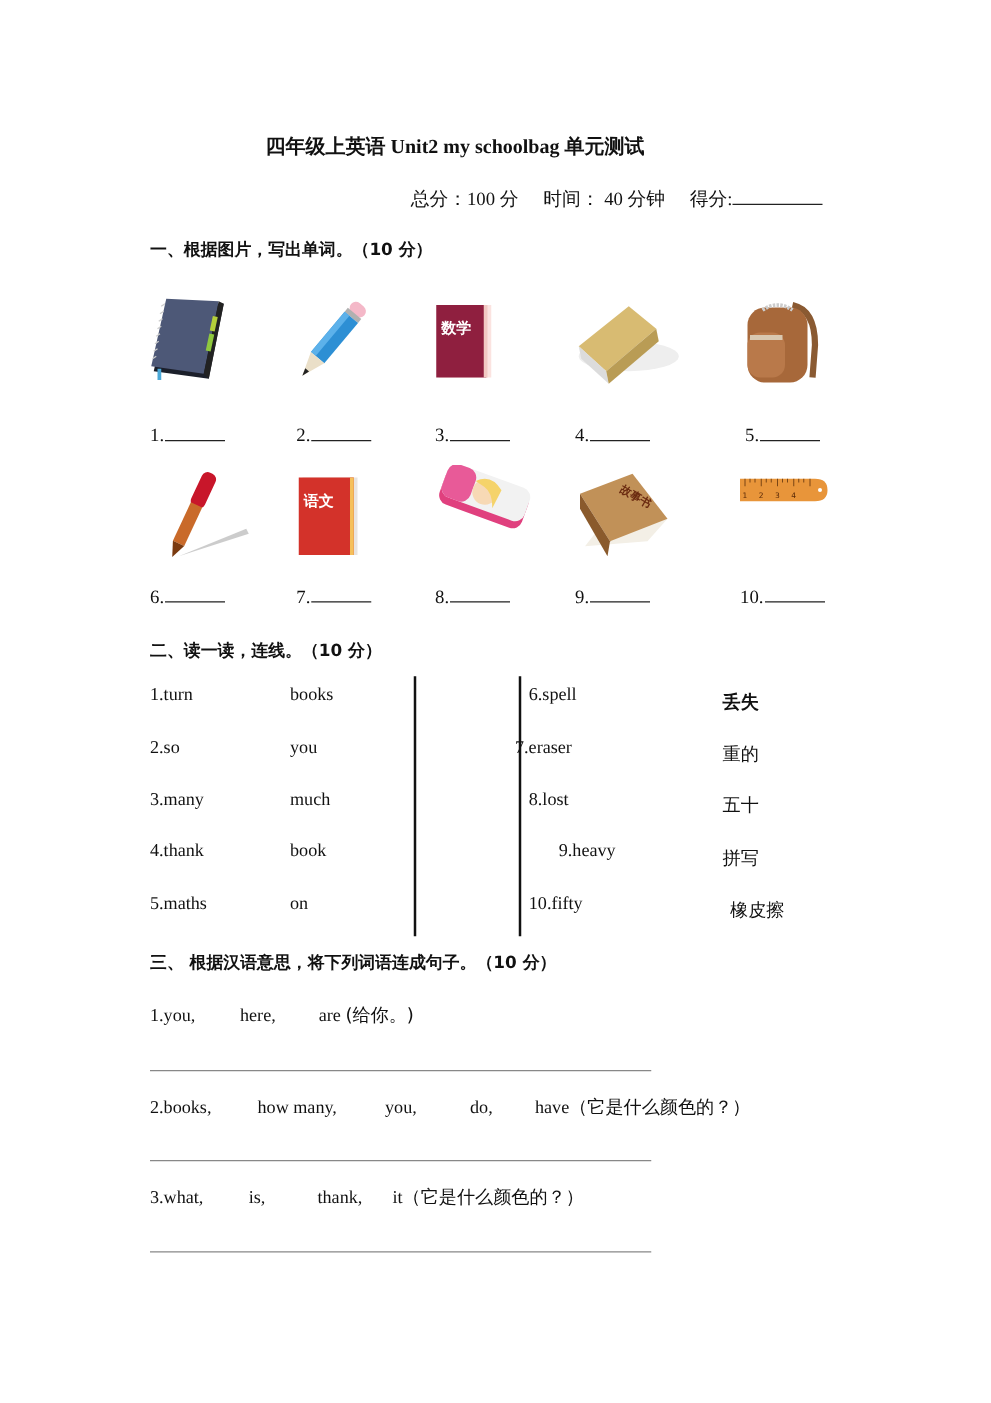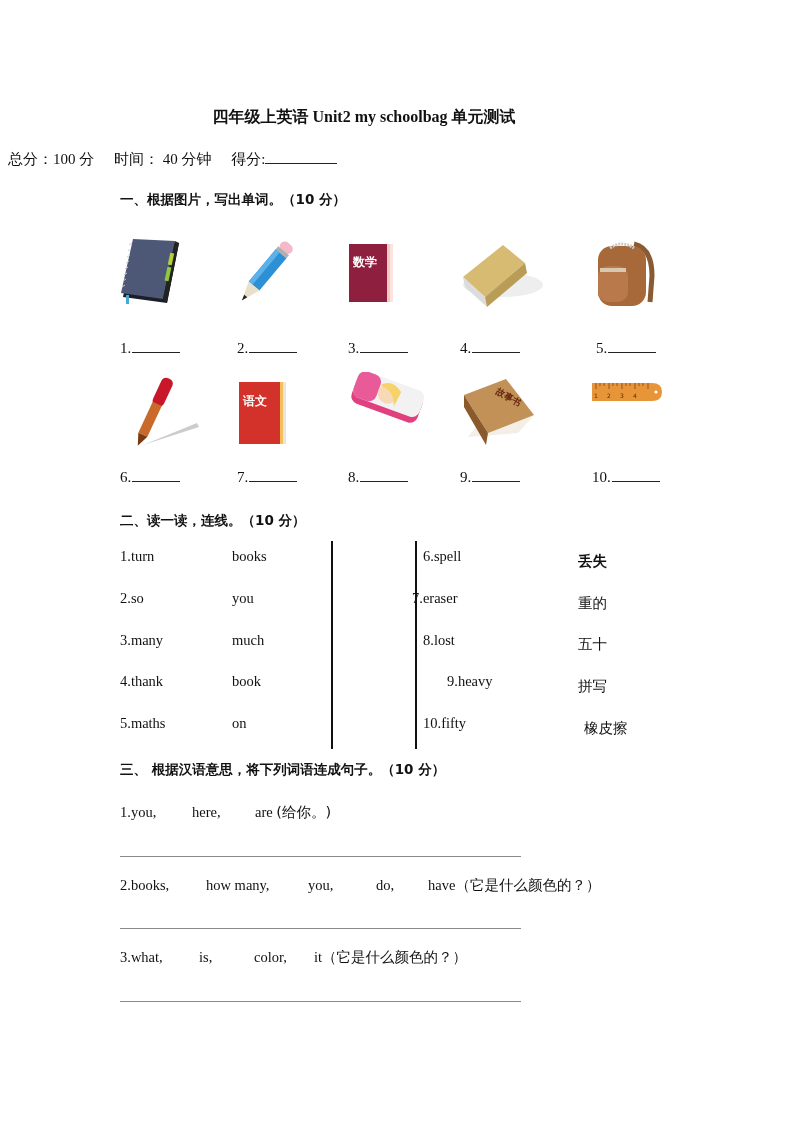--- a/index.html
+++ b/index.html
@@ -1,21 +1,21 @@
 <!DOCTYPE html>
 <html><head>
   <meta charset="utf-8">
   <style>
     html, body { margin: 0; padding: 0; background: #ffffff; }
     body { width: 793px; height: 1122px; position: relative; overflow: hidden;
            font-family: "Liberation Serif", "DejaVu Serif", serif; color: #111; }
     .abs { position: absolute; white-space: nowrap; }
     .title { top: 107px; left: 0; width: 728px; text-align: center; font-size: 16px; font-weight: bold;
              font-family: "Liberation Serif", "DejaVu Serif", serif; }
-    .subtitle { top: 149px; left: 0; width: 666px; text-align: left; font-size: 15px; }
+    .subtitle { top: 149px; left: 0; width: 666px; text-align: right; font-size: 15px; }
     .subtitle span { margin: 0 8px; }
     .score-blank { display: inline-block; width: 72px; border-bottom: 1px solid #222; height: 14px; vertical-align: baseline; }
     .heading { font-family: "DejaVu Sans", "Liberation Sans", sans-serif; font-weight: bold; font-size: 13.5px; }
     .pic { position: absolute; width: 70px; height: 75px; }
     .label { font-size: 15px; }
     .blank { display: inline-block; width: 48px; border-bottom: 1px solid #222; height: 12px; margin-left: 1px; }
     .match { font-size: 14.5px; }
     .cn { font-family: "DejaVu Sans", "Liberation Sans", sans-serif; font-size: 14.5px; }
     .vline { position: absolute; width: 1.5px; background: #111; }
     .ansline { position: absolute; left: 120px; width: 401px; height: 1.3px; background: #888; }
@@ -213,15 +213,15 @@
   <span class="cn">(给你。)</span>
 </div>
 <div class="ansline" style="top:856px;"></div>
 
 <div class="abs sentence" style="top:876px;left:120px;">
   <span class="w" style="width:86px">2.books,</span><span class="w" style="width:102px">how many,</span><span class="w" style="width:68px">you,</span><span class="w" style="width:52px">do,</span><span class="w">have</span><span class="cn">（它是什么颜色的？）</span>
 </div>
 <div class="ansline" style="top:928px;"></div>
 
 <div class="abs sentence" style="top:948px;left:120px;">
-  <span class="w" style="width:79px">3.what,</span><span class="w" style="width:55px">is,</span><span class="w" style="width:60px">color,</span><span class="w">it</span><span class="cn">（它是什么颜色的？）</span>
+  <span class="w" style="width:79px">3.what,</span><span class="w" style="width:55px">is,</span><span class="w" style="width:60px">thank,</span><span class="w">it</span><span class="cn">（它是什么颜色的？）</span>
 </div>
 <div class="ansline" style="top:1001px;"></div>
 
 </body></html>

